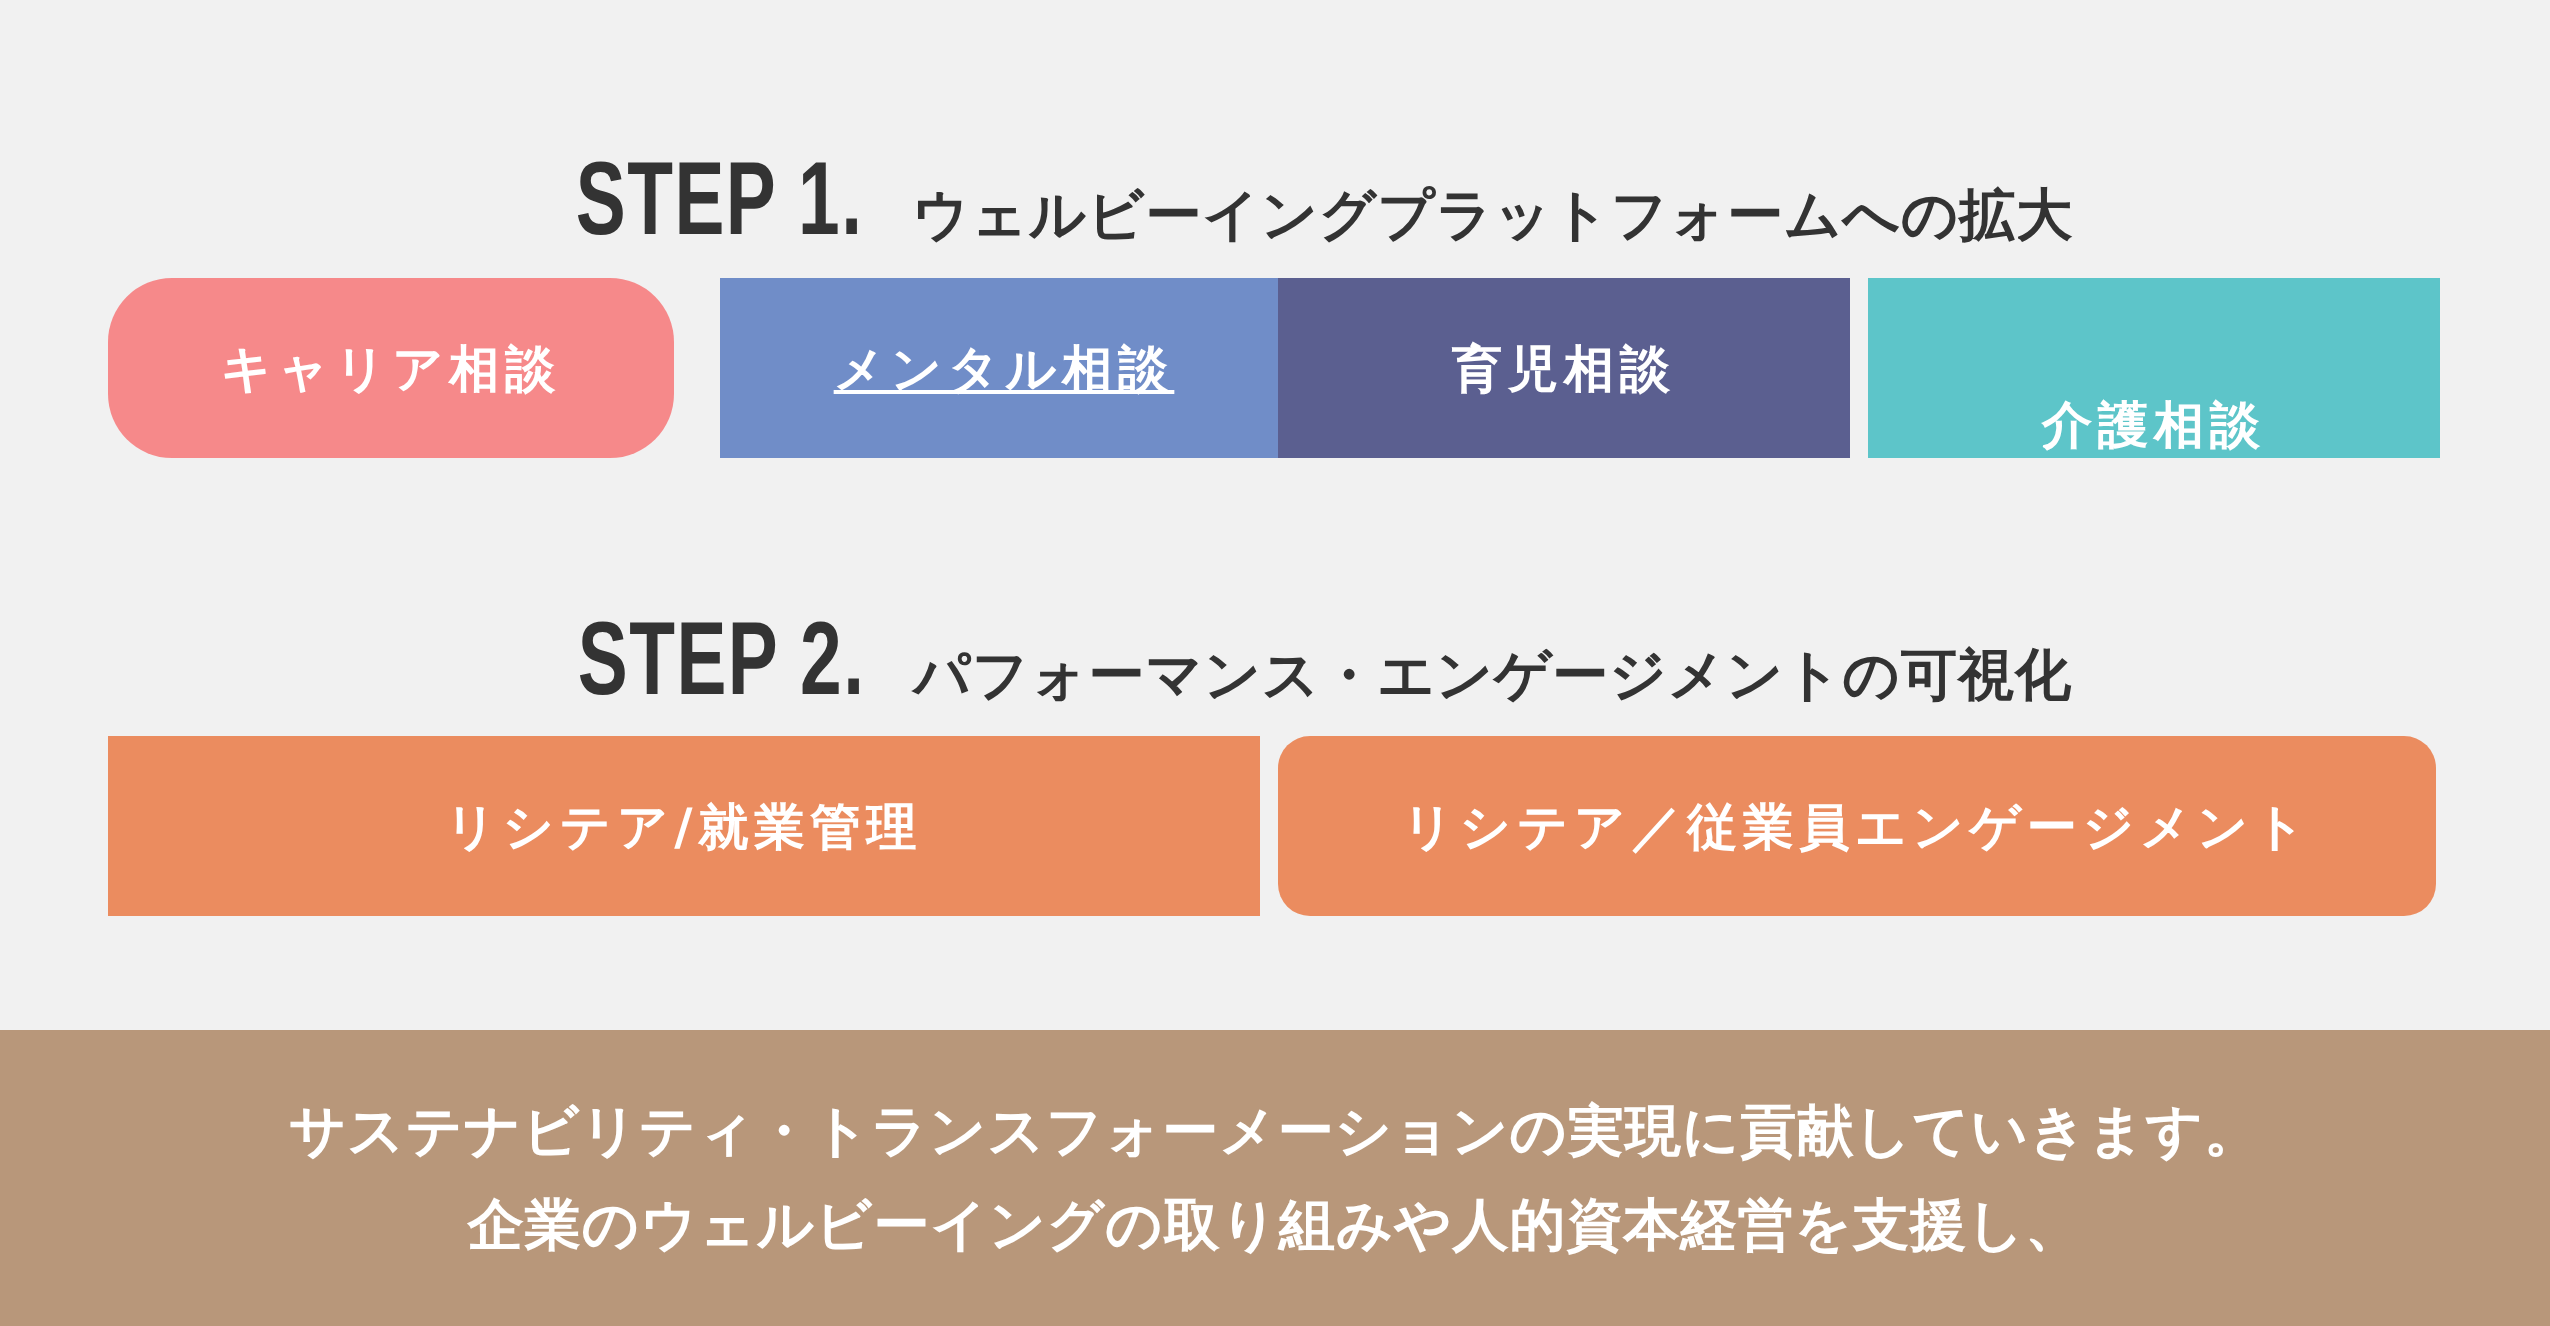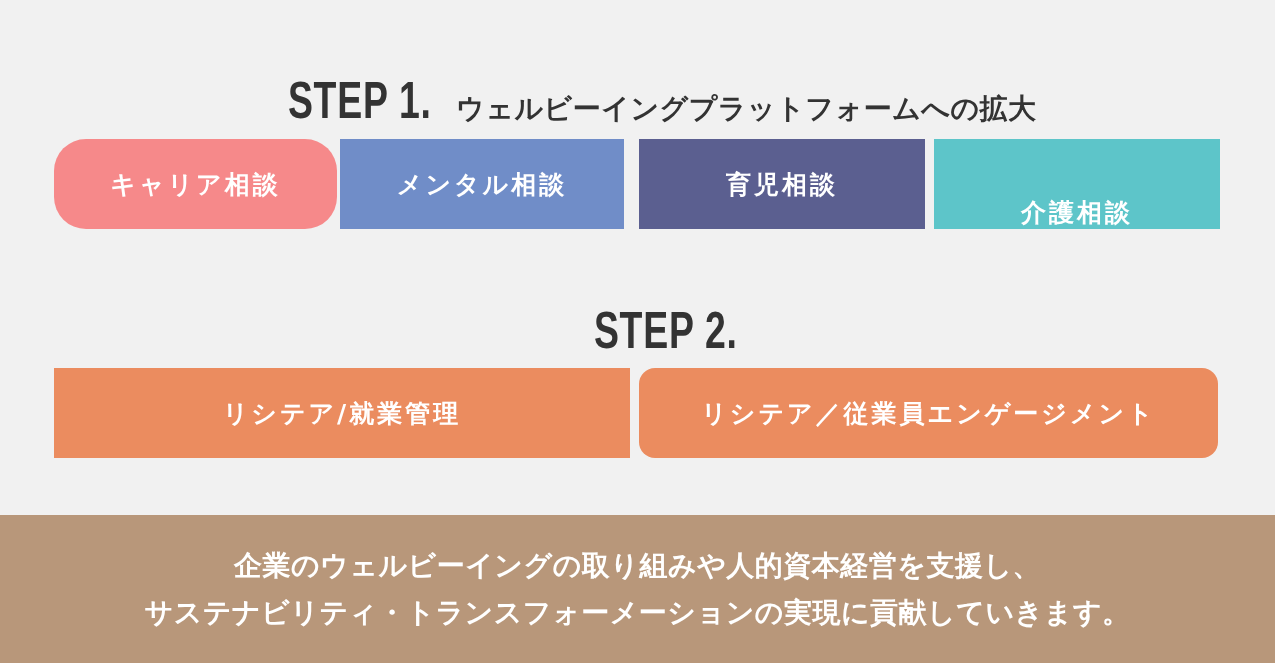--- a/index.html
+++ b/index.html
@@ -53,21 +53,21 @@
     color: #ffffff;
     font-family: "DejaVu Sans", sans-serif;
     font-weight: bold;
     font-size: 25px;
     letter-spacing: 3px;
     white-space: nowrap;
   }
   .row1 { top: 139px; height: 90px; }
   .row2 { top: 368px; height: 90px; }
   .b1 { left: 54px; width: 283px; }
-  .b2 { left: 340px; width: 284px; }
+  .b2 { left: 360px; width: 284px; text-decoration: underline; }
   .b3 { left: 639px; width: 286px; text-align: center; }
   .b4 { left: 934px; width: 286px; }
   .w1 { left: 54px; width: 576px; }
   .w2 { left: 639px; width: 579px; border-radius: 16px; }
   .band {
     position: absolute;
     left: 0;
     top: 515px;
     width: 1275px;
     height: 148px;
@@ -100,25 +100,26 @@
 </div>
 <div class="box row1 b3" style="background:#5b5f90;">
   <span>育児相談</span>
 </div>
 <div class="box row1 b4" style="background:#5dc5c9;align-items:flex-end;">
   <span>介護相談</span>
 </div>
 
 <div class="step-heading s2">
   <span class="step-label">STEP 2.</span>
+  <span class="step-title">パフォーマンス・エンゲージメントの可視化</span>
 </div>
 
 <div class="box row2 w1" style="background:#eb8c5f;">
   <span>リシテア/就業管理</span>
 </div>
 <div class="box row2 w2" style="background:#eb8c5f;">
   <span>リシテア／従業員エンゲージメント</span>
 </div>
 
 <div class="band" style="background:#b8977a;">
+  <div class="band-line">サステナビリティ・トランスフォーメーションの実現に貢献していきます。</div>
   <div class="band-line">企業のウェルビーイングの取り組みや人的資本経営を支援し、</div>
-  <div class="band-line">サステナビリティ・トランスフォーメーションの実現に貢献していきます。</div>
 </div>
 
 </body></html>

